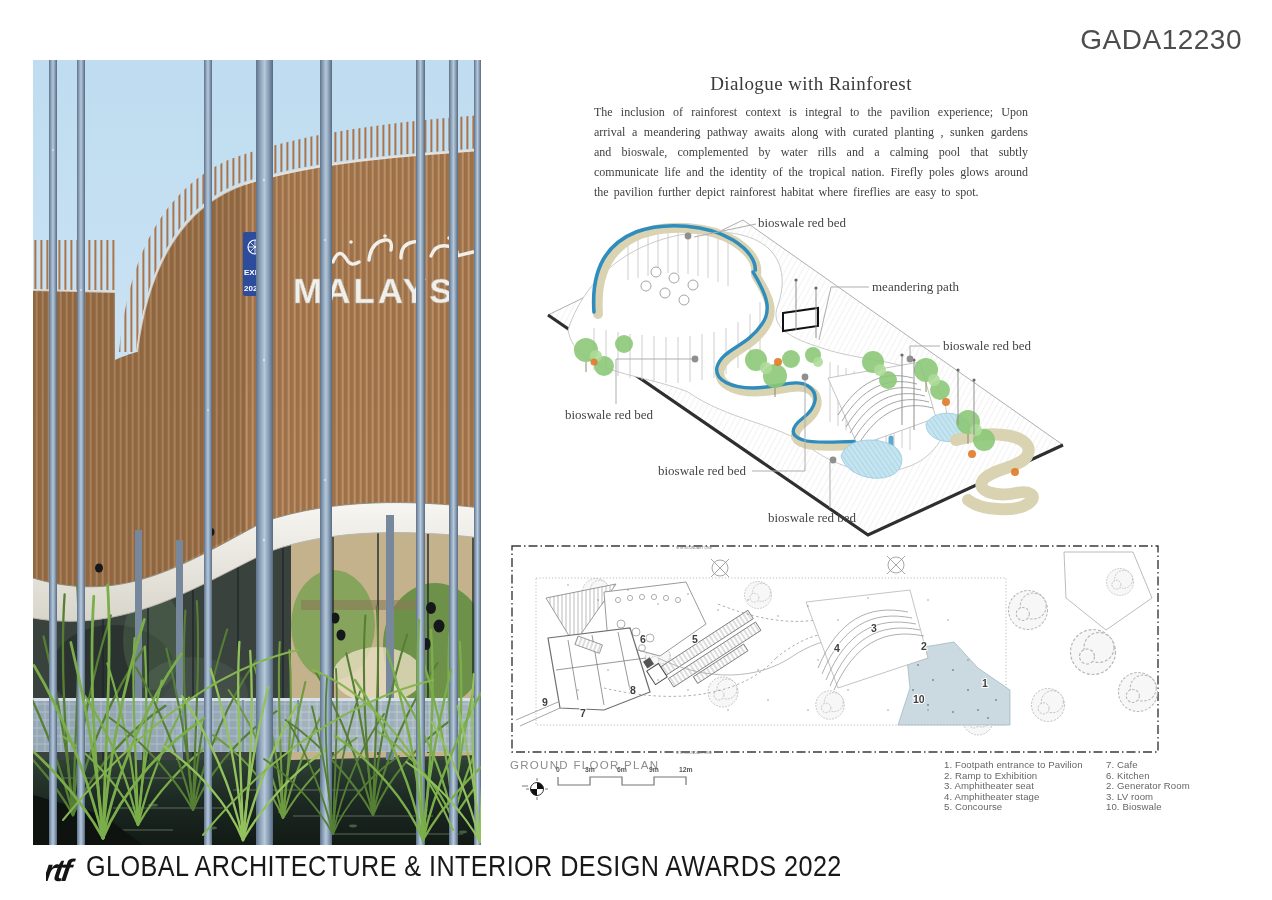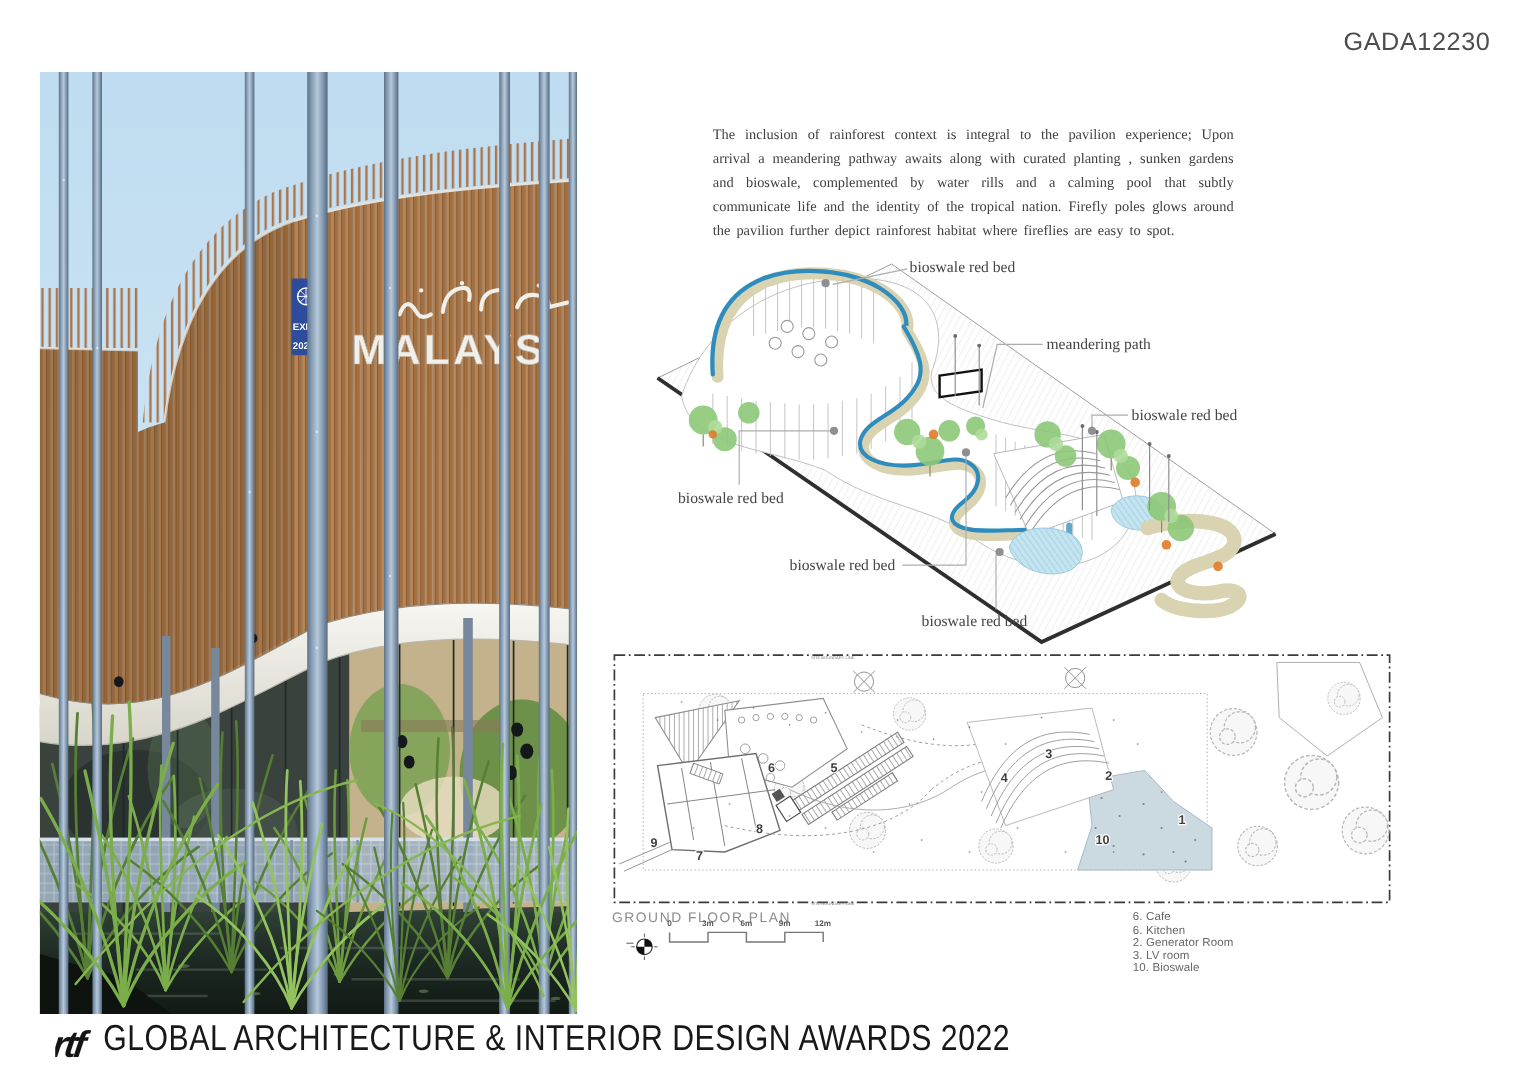--- a/index.html
+++ b/index.html
@@ -1,18 +1,18 @@
 <!DOCTYPE html>
 <html><head>
 <meta charset="utf-8">
 <style>
   html,body{margin:0;padding:0;background:#fff;}
   .page{position:relative;width:1272px;height:900px;background:#fff;overflow:hidden;
         font-family:"Liberation Sans",sans-serif;}
-  .gada{position:absolute;top:24px;right:30px;font-size:21px;color:#4D4D4D;letter-spacing:.5px;}
+  .gada{position:absolute;top:24px;right:30px;font-size:28px;color:#4D4D4D;letter-spacing:.5px;}
   .article-title{position:absolute;left:594px;top:60px;width:434px;text-align:center;
         font-family:"Liberation Serif",serif;font-size:19px;font-weight:400;color:#3A3A3A;letter-spacing:.4px;}
   .article-body{position:absolute;left:594px;top:90px;width:434px;
         font-family:"Liberation Serif",serif;font-size:12px;line-height:20px;color:#3F3F3F;
         text-align:justify;word-spacing:2px;}
   .photo{position:absolute;left:33px;top:60px;width:448px;height:785px;overflow:hidden;margin:0;}
   .axon{position:absolute;left:528px;top:210px;width:545px;height:330px;}
   .plan{position:absolute;left:508px;top:540px;width:656px;height:218px;}
   .plan-title{position:absolute;left:510px;top:759px;font-size:11.5px;letter-spacing:1.3px;color:#8C8C8C;}
   .north{position:absolute;left:520px;top:776px;}
@@ -222,20 +222,21 @@
       <use href="#rc" transform="translate(447,782) scale(1.6)" stroke="#93C25E" stroke-width="1.3"></use>
       <g stroke="#86B552" stroke-width="2" fill="none" stroke-linecap="round">
         <path d="M30,760 C120,650 200,605 265,590"></path>
         <path d="M170,775 C240,690 320,640 400,620"></path>
         <path d="M420,770 C380,680 330,630 280,610"></path>
       </g>
     </g>
   </svg>
   </figure>
 
+  <h1 class="article-title">Dialogue with Rainforest</h1>
   <p class="article-body">The inclusion of rainforest context is integral to the pavilion experience; Upon arrival a meandering pathway awaits along with curated planting , sunken gardens and bioswale, complemented by water rills and a calming pool that subtly communicate life and the identity of the tropical nation. Firefly poles glows around the pavilion further depict rainforest habitat where fireflies are easy to spot.</p>
 
   <div class="axon">
   <svg width="545" height="330" viewBox="0 0 545 330">
     <defs>
       <pattern id="ax-hatch" width="5" height="5" patternUnits="userSpaceOnUse" patternTransform="rotate(28)">
         <line x1="0" y1="0" x2="0" y2="5" stroke="#DEDEDE" stroke-width=".8"></line>
       </pattern>
       <pattern id="ax-pool" width="4" height="4" patternUnits="userSpaceOnUse" patternTransform="rotate(-35)">
         <rect width="4" height="4" fill="#C4E4F0"></rect>
@@ -530,22 +531,29 @@
       <text x="8" y="8">0</text>
       <text x="37" y="8">3m</text>
       <text x="69" y="8">6m</text>
       <text x="101" y="8">9m</text>
       <text x="131" y="8">12m</text>
     </g>
     <path d="M10,13 L10,21 L42,21 L42,13 L74,13 L74,21 L106,21 L106,13 L138,13 L138,21" fill="none" stroke="#777" stroke-width="1.2"></path>
   </svg>
 
   <div class="legend">
+    <ul class="c1">
+      <li>1. Footpath entrance to Pavilion</li>
+      <li>2. Ramp to Exhibition</li>
+      <li>3. Amphitheater seat</li>
+      <li>4. Amphitheater stage</li>
+      <li>5. Concourse</li>
+    </ul>
     <ul class="c2">
-      <li>6. Cafe</li>
+      <li>7. Cafe</li>
       <li>6. Kitchen</li>
       <li>2. Generator Room</li>
       <li>3. LV room</li>
       <li>10. Bioswale</li>
     </ul>
   </div>
 
   <svg class="footer-logo" width="44" height="40" viewBox="0 0 44 40">
     <text x="1" y="31" transform="skewX(-8)" font-family="'DejaVu Sans',sans-serif" font-size="31" font-weight="bold" font-style="italic" letter-spacing="-2.5" fill="#141414">rtf</text>
   </svg>

